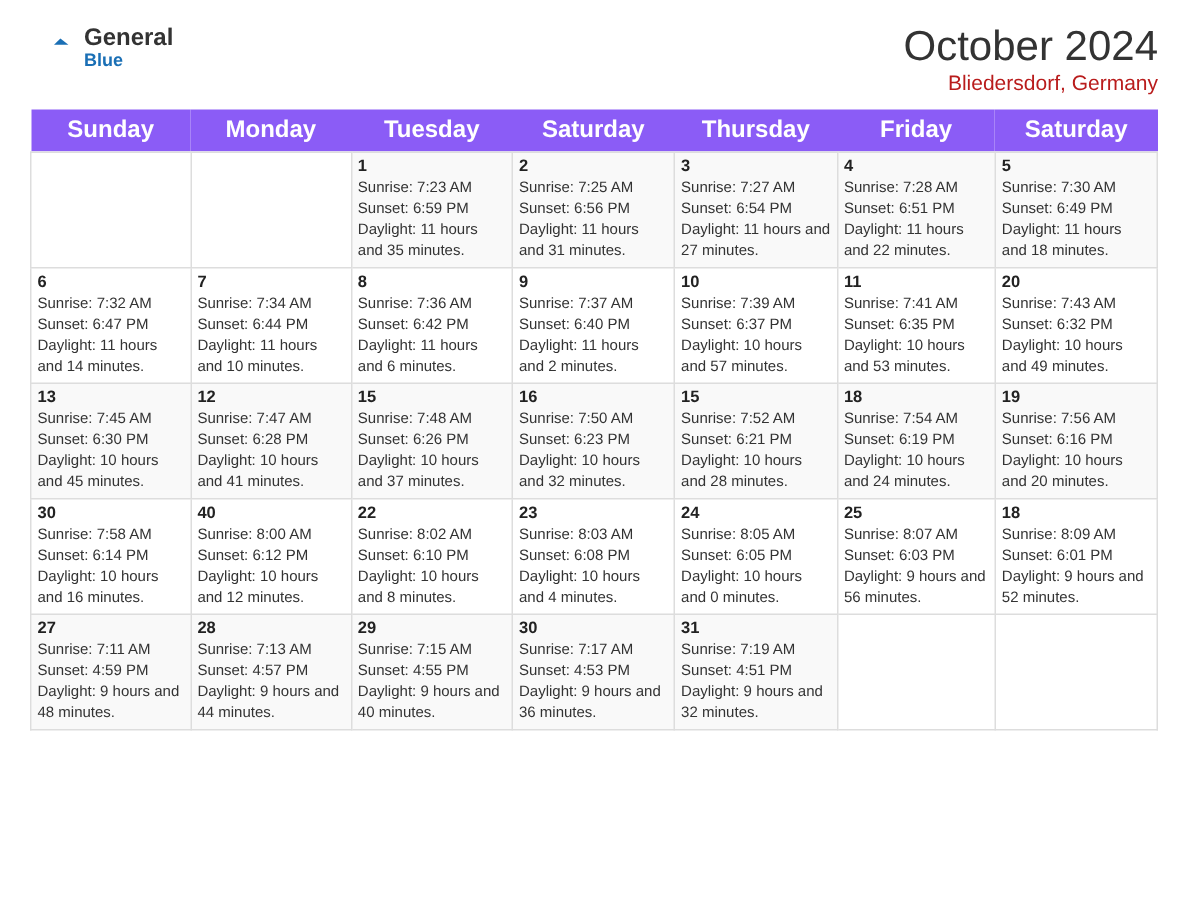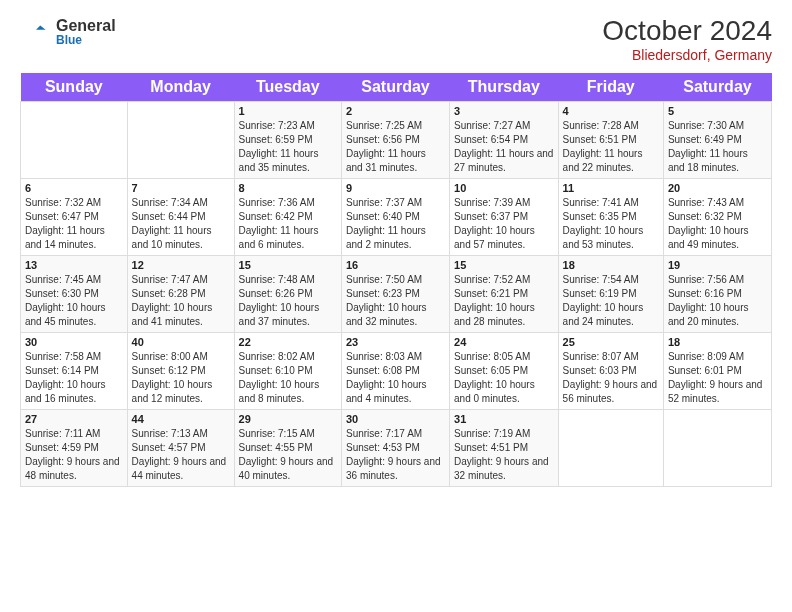--- a/index.html
+++ b/index.html
@@ -225,21 +225,21 @@
             <div class="day-number">18</div>
             <div class="day-info">Sunrise: 8:09 AM<br>Sunset: 6:01 PM<br>Daylight: 9 hours and 52 minutes.</div>
           </td>
         </tr>
         <tr>
           <td>
             <div class="day-number">27</div>
             <div class="day-info">Sunrise: 7:11 AM<br>Sunset: 4:59 PM<br>Daylight: 9 hours and 48 minutes.</div>
           </td>
           <td>
-            <div class="day-number">44</div>
+            <div class="day-number">28</div>
             <div class="day-info">Sunrise: 7:13 AM<br>Sunset: 4:57 PM<br>Daylight: 9 hours and 44 minutes.</div>
           </td>
           <td>
             <div class="day-number">29</div>
             <div class="day-info">Sunrise: 7:15 AM<br>Sunset: 4:55 PM<br>Daylight: 9 hours and 40 minutes.</div>
           </td>
           <td>
             <div class="day-number">30</div>
             <div class="day-info">Sunrise: 7:17 AM<br>Sunset: 4:53 PM<br>Daylight: 9 hours and 36 minutes.</div>
           </td>

